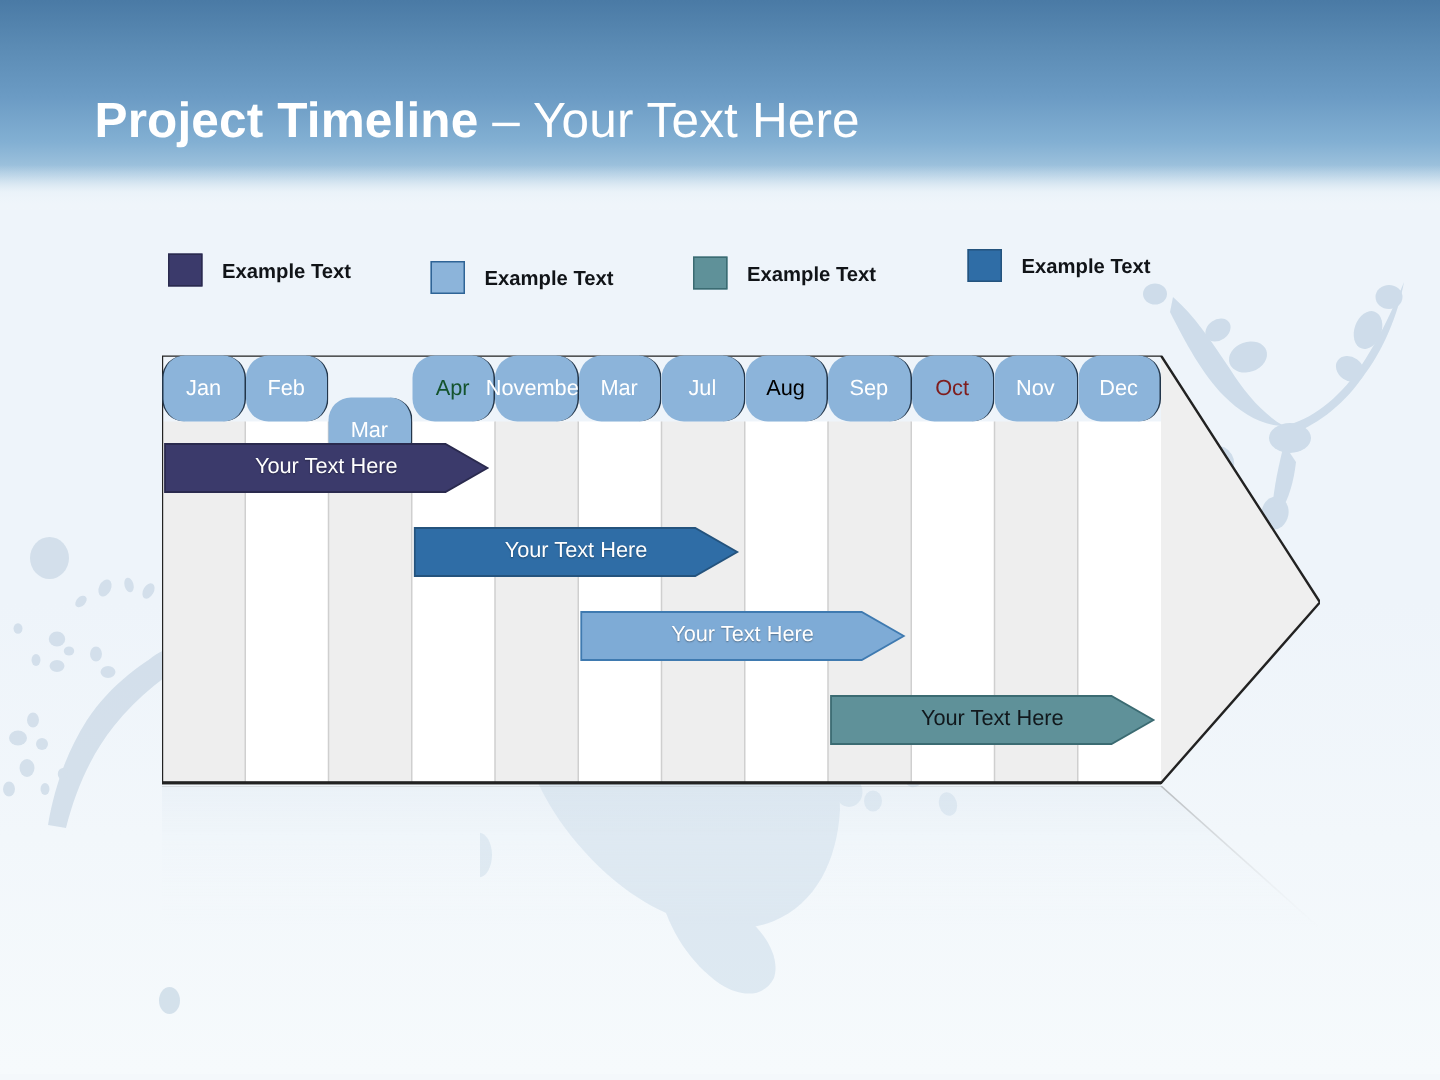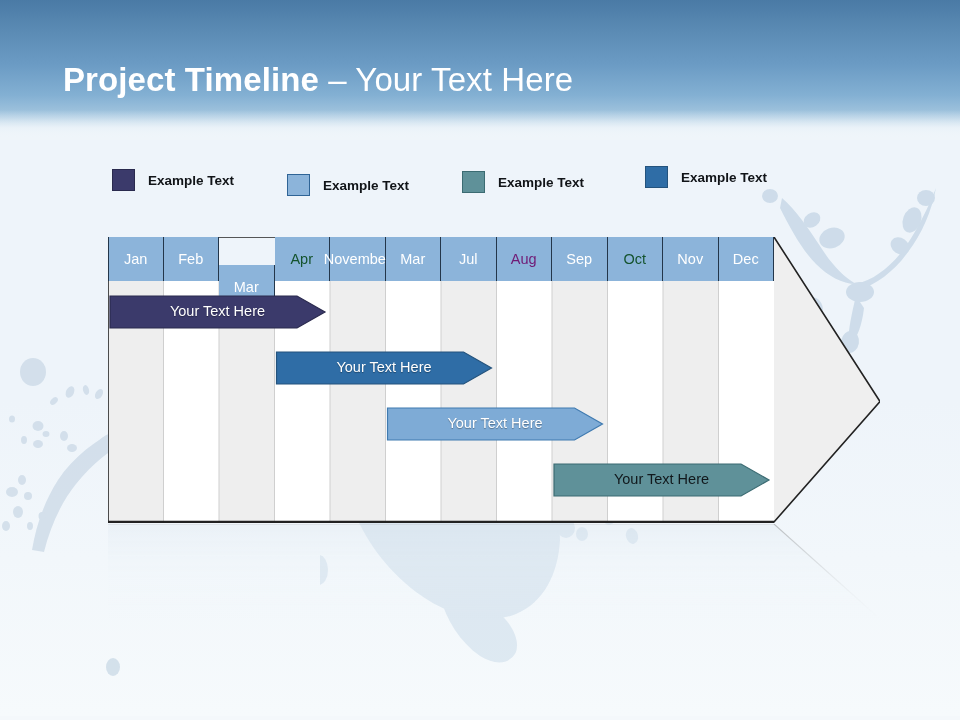--- a/index.html
+++ b/index.html
@@ -128,20 +128,21 @@
     width: 55.5px;
     height: 44px;
     background: #8cb4da;
     border-right: 1px solid #23364a;
     box-sizing: border-box;
     color: #ffffff;
     font-size: 14.5px;
     display: flex;
     align-items: center;
     justify-content: center;
+    border-radius: 15px;
   }
   .month-cell:first-child { border-left: 1px solid #23364a; }
 
   
   .bars { position: absolute; left: 0; top: 0; z-index: 4; }
   .bar-label {
     position: absolute;
     font-size: 14.5px;
     white-space: nowrap;
     z-index: 5;
@@ -287,23 +288,23 @@
       </svg>
 
     <div class="month-head" id="month-head">
         <div class="month-cell" style="background: rgb(140, 180, 218); color: rgb(255, 255, 255);">Jan</div>
         <div class="month-cell" style="background: rgb(140, 180, 218); color: rgb(255, 255, 255);">Feb</div>
         <div class="month-cell" style="background: rgb(140, 180, 218); color: rgb(255, 255, 255); margin-top: 28px;">Mar</div>
         <div class="month-cell" style="background: rgb(140, 180, 218); color: #14532d;">Apr</div>
         <div class="month-cell" style="background: rgb(140, 180, 218); color: rgb(255, 255, 255);">November</div>
         <div class="month-cell" style="background: rgb(140, 180, 218); color: rgb(255, 255, 255);">Mar</div>
         <div class="month-cell" style="background: rgb(140, 180, 218); color: rgb(255, 255, 255);">Jul</div>
-        <div class="month-cell" style="background: rgb(140, 180, 218); color: #701a75;">Aug</div>
+        <div class="month-cell" style="background: rgb(140, 180, 218); color: #000000;">Aug</div>
         <div class="month-cell" style="background: rgb(140, 180, 218); color: rgb(255, 255, 255);">Sep</div>
-        <div class="month-cell" style="background: rgb(140, 180, 218); color: #14532d;">Oct</div>
+        <div class="month-cell" style="background: rgb(140, 180, 218); color: #7f1d1d;">Oct</div>
         <div class="month-cell" style="background: rgb(140, 180, 218); color: rgb(255, 255, 255);">Nov</div>
         <div class="month-cell" style="background: rgb(140, 180, 218); color: rgb(255, 255, 255); text-align: right;">Dec</div>
       </div>
 
     <svg class="bars" id="bars-svg" width="772" height="286" viewBox="0 0 772 286">
         <g>
           <path d="M2 59 L189 59 L217 75 L189 91 L2 91 Z" fill="#3b3a6b" stroke="#2a2a4e" stroke-width="1.2"></path>
         </g>
         <g>
           <path d="M168.5 115 L355.5 115 L383.5 131 L355.5 147 L168.5 147 Z" fill="#2f6da6" stroke="#24537d" stroke-width="1.2"></path>

